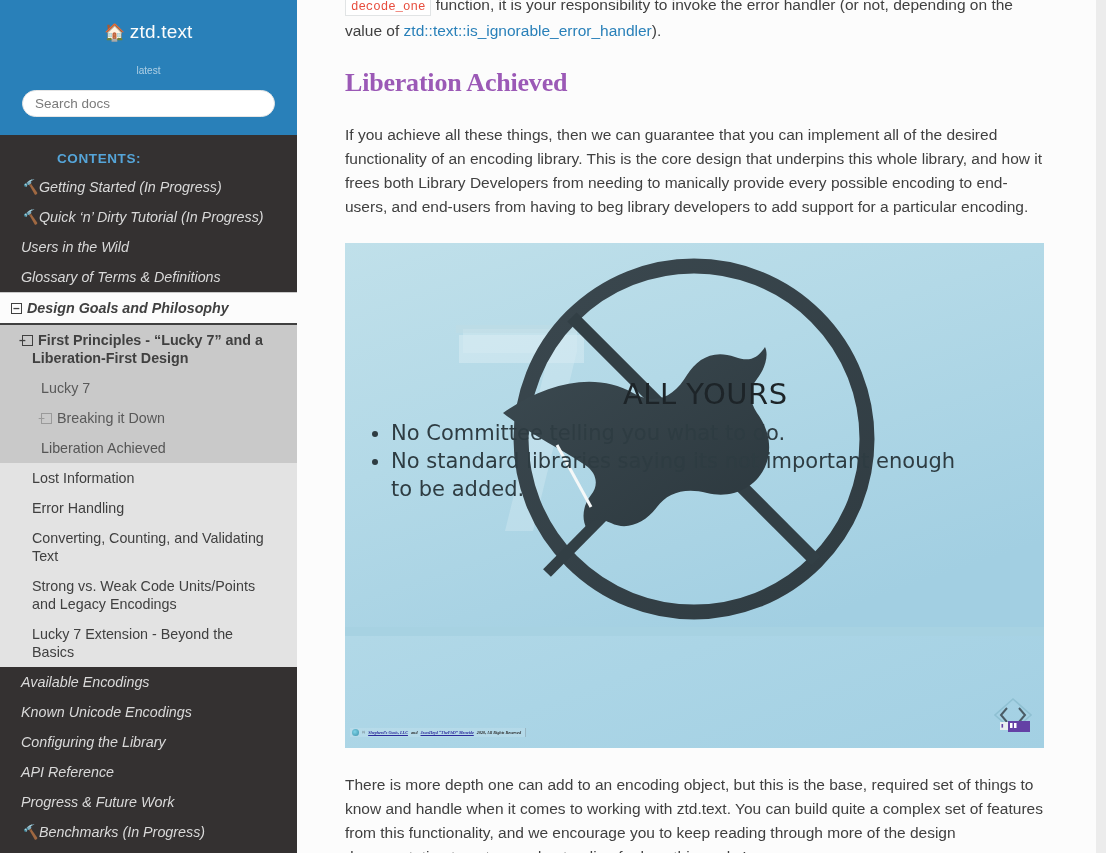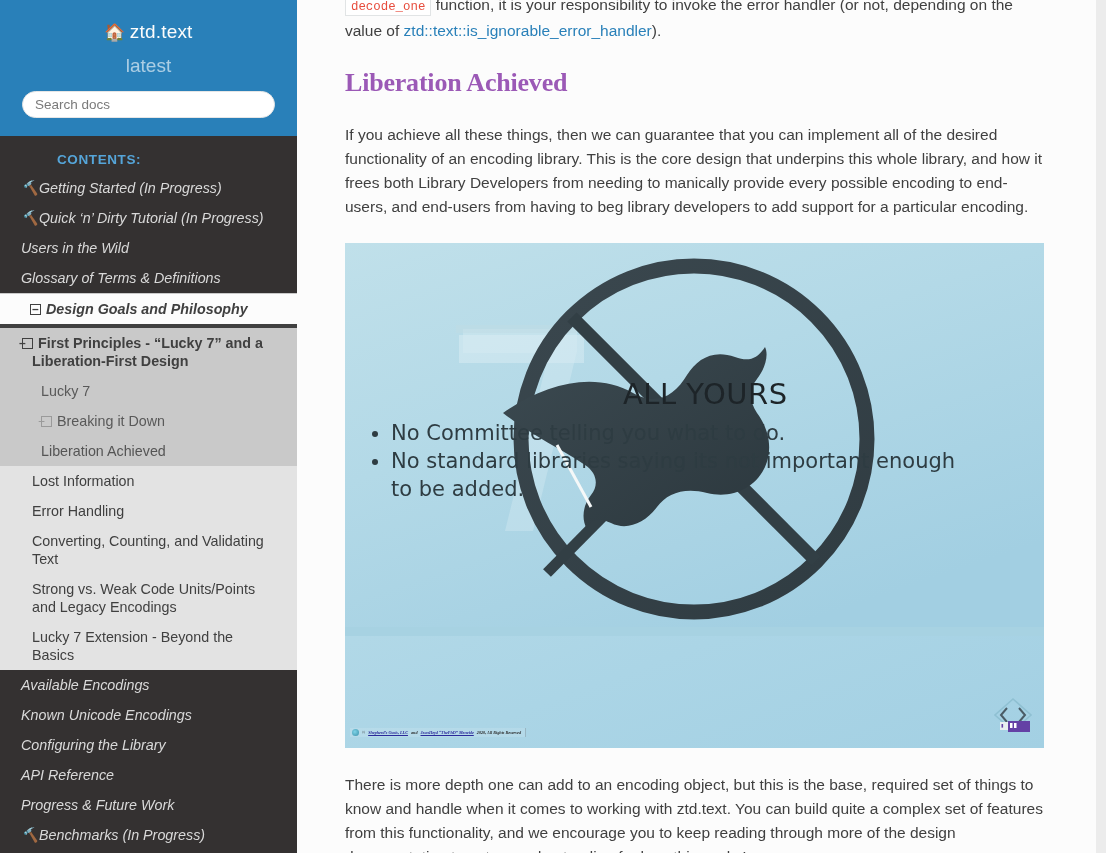--- a/index.html
+++ b/index.html
@@ -29,22 +29,22 @@
     font-size: 19px;
     font-weight: normal;
     letter-spacing: .2px;
     line-height: 32px;
     padding-top: 6px;
     white-space: nowrap;
   }
   .brand .home-icon { font-size: 17px; margin-right: 4px; display:inline-block; }
   .version {
     color: #d8e8f3;
-    font-size: 19px;
-    margin-top: 6px;
+    font-size: 10px;
+    margin-top: 16px;
     opacity: .75;
   }
   .search-wrap { margin-top: 14px; padding: 0 10px; }
   .search-input {
     width: 100%;
     height: 27px;
     border: 1px solid #e6e6e6;
     border-radius: 50px;
     padding: 4px 12px;
     font-size: 13.5px;
@@ -75,22 +75,22 @@
     line-height: 18px;
     padding: 6px 20px 6px 21px;
     position: relative;
     font-style: italic;
   }
   .nav-l1.current > a {
     color: #404040;
     background: #fcfcfc;
     font-weight: bold;
     border-top: 1px solid #c9c9c9;
-    border-bottom: 4px solid #404040;
-    padding-left: 30px;
+    border-bottom: 2px solid #404040;
+    padding-left: 11px;
   }
   .nav-l1.current { background: #fcfcfc; }
   .hammer { display:inline-block; width:14px; margin-right: 4px; }
 
   .nav-l2-list { list-style:none; margin:0; padding:0; background:#c9c9c9; }
   .nav-l2 > a {
     display:block;
     color: #404040;
     text-decoration:none;
     font-size: 14.3px;

